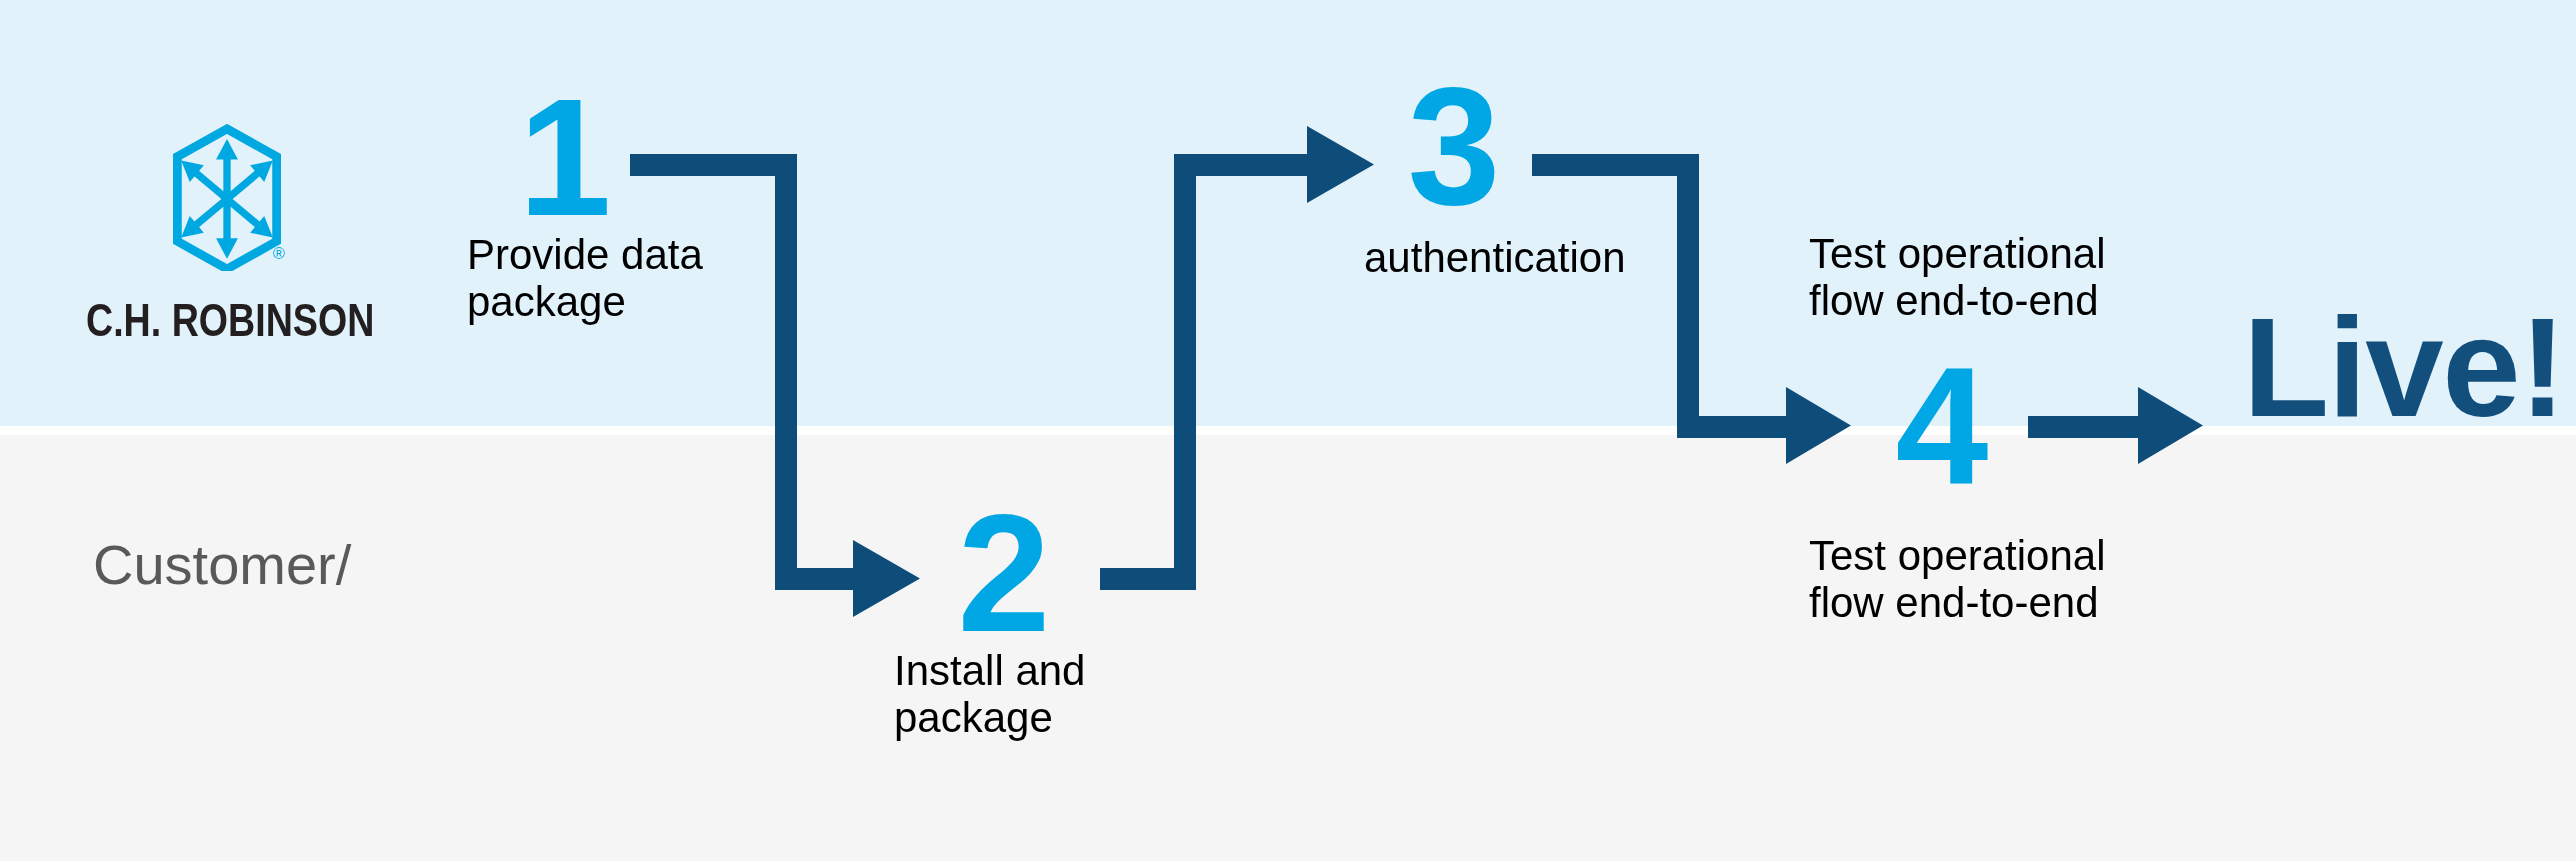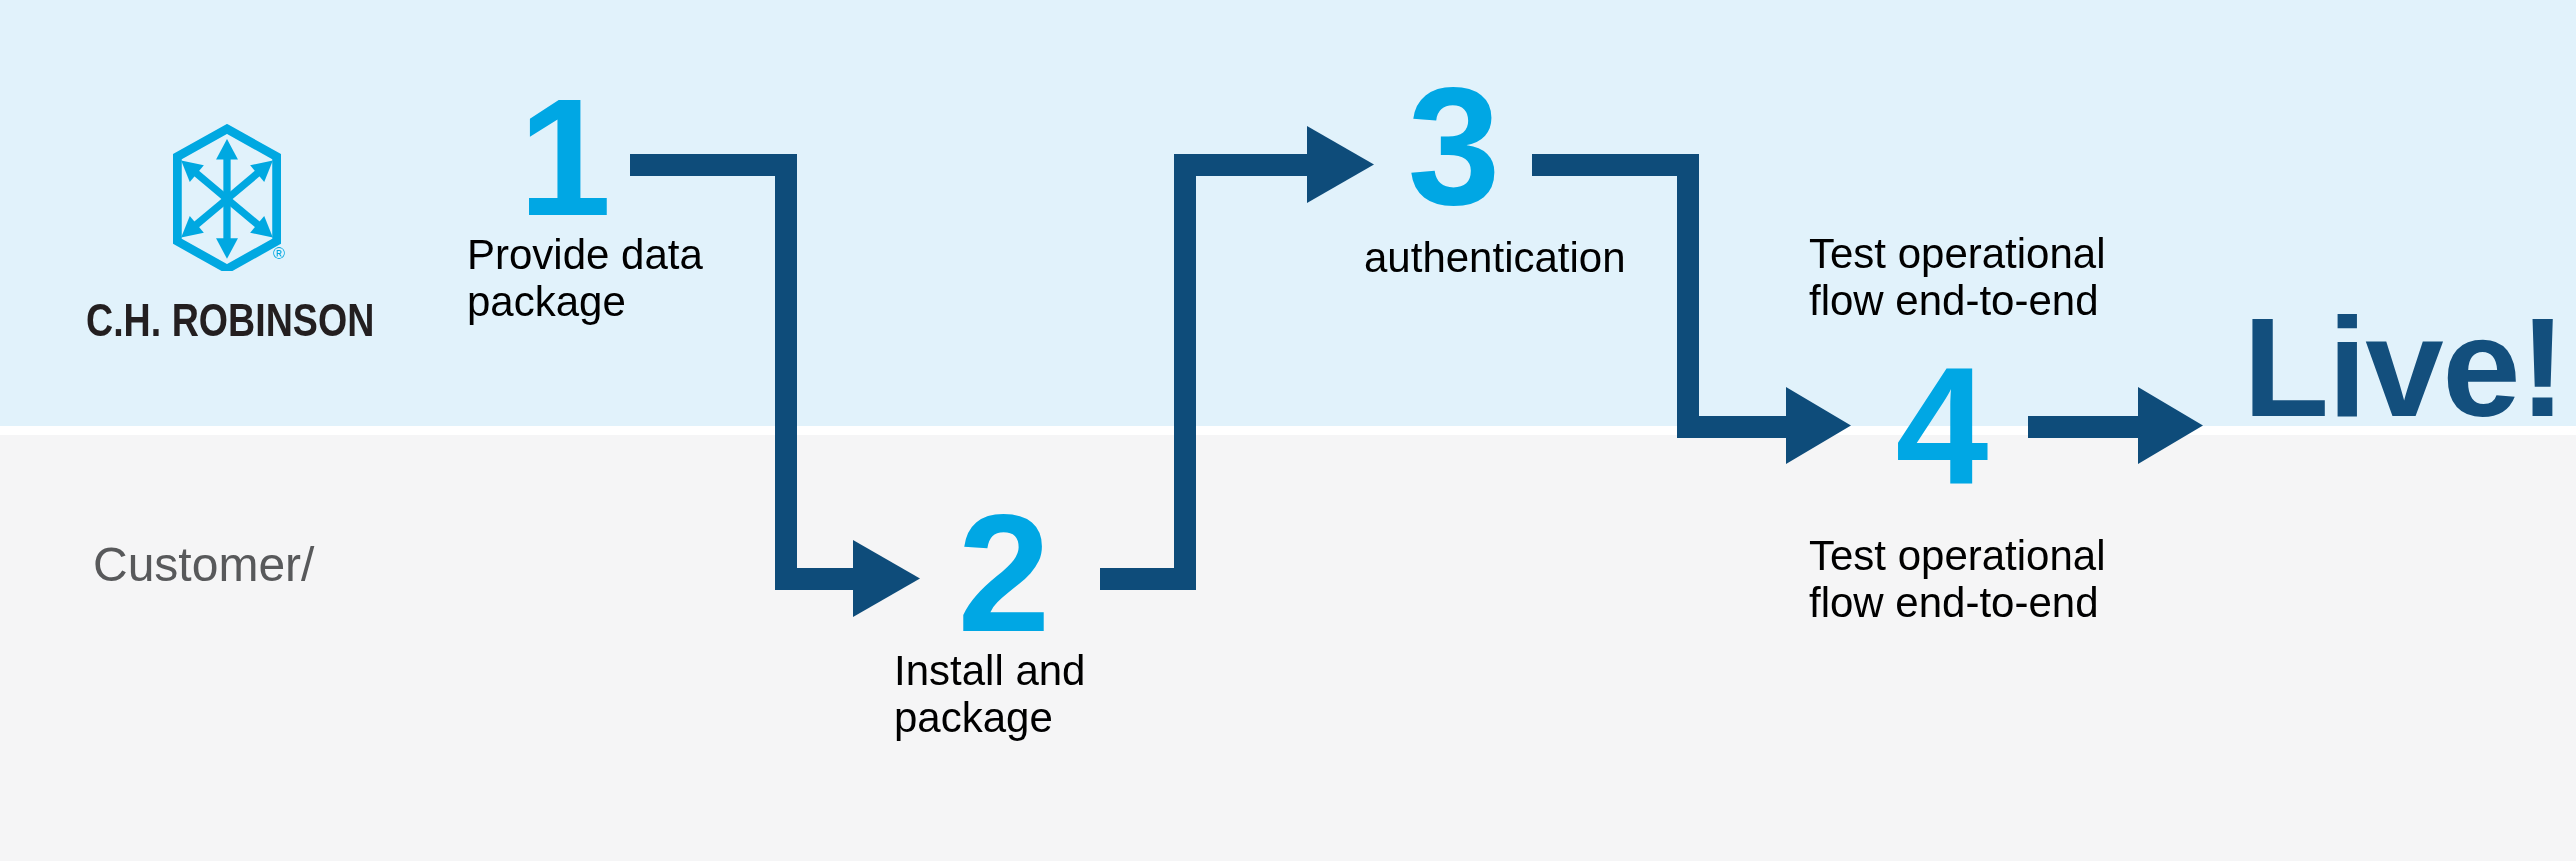--- a/index.html
+++ b/index.html
@@ -21,21 +21,21 @@
   .logo-word{
     position:absolute;left:86px;top:296px;
     font-size:47px;line-height:47px;font-weight:bold;color:#231F20;
     letter-spacing:0px;white-space:nowrap;
     transform:scaleX(0.8);transform-origin:left top;
   }
 
   
   .lane-label{
     position:absolute;left:93px;top:534px;
-    font-size:48px;line-height:62px;color:#58595B;
+    font-size:56px;line-height:62px;color:#58595B;
   }
 
   
   .num{
     position:absolute;width:148px;text-align:center;
     font-size:167px;line-height:167px;font-weight:bold;color:#00A7E4;
   }
   .num1{left:491px;top:74px;}
   .num2{left:930px;top:490px;}
   .num3{left:1380px;top:63px;}

